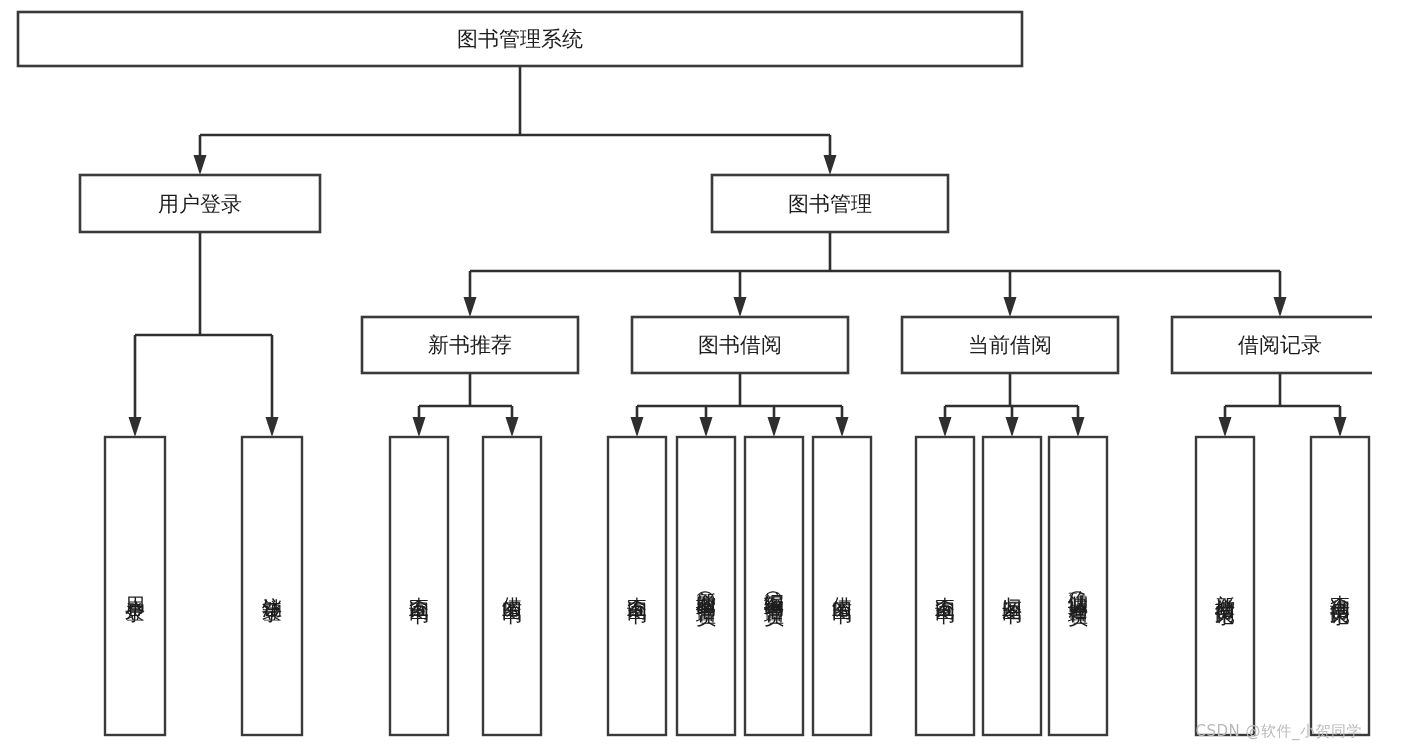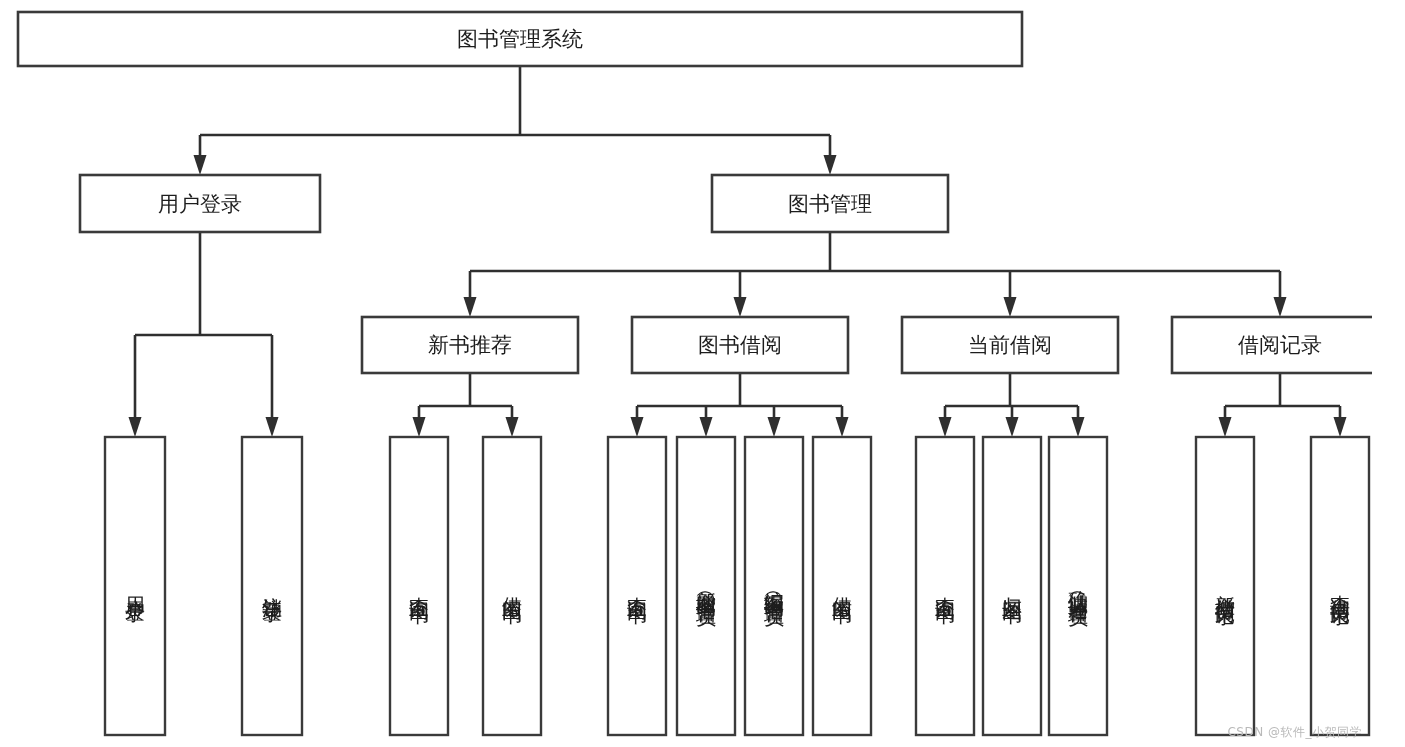--- a/index.html
+++ b/index.html
@@ -51,21 +51,21 @@
     font-size: 21px;
     fill: #1d1d1d;
     text-anchor: middle;
     dominant-baseline: middle;
   }
   .watermark {
     position: absolute;
     right: 10px;
     bottom: 6px;
     font-family: "DejaVu Sans", "Liberation Sans", sans-serif;
-    font-size: 12px;
+    font-size: 15px;
     color: #b9b9b9;
     letter-spacing: 0.5px;
     white-space: nowrap;
     pointer-events: none;
     text-align: center;
   }
   .vlabel-wrap {
     position: absolute;
     display: flex;
     align-items: center;

